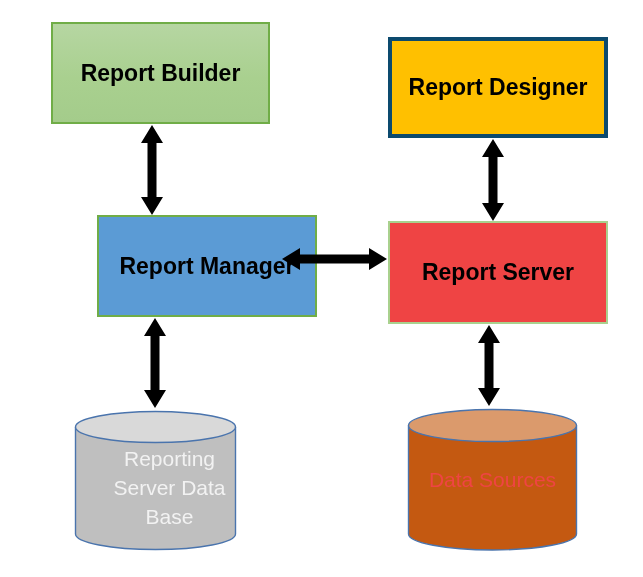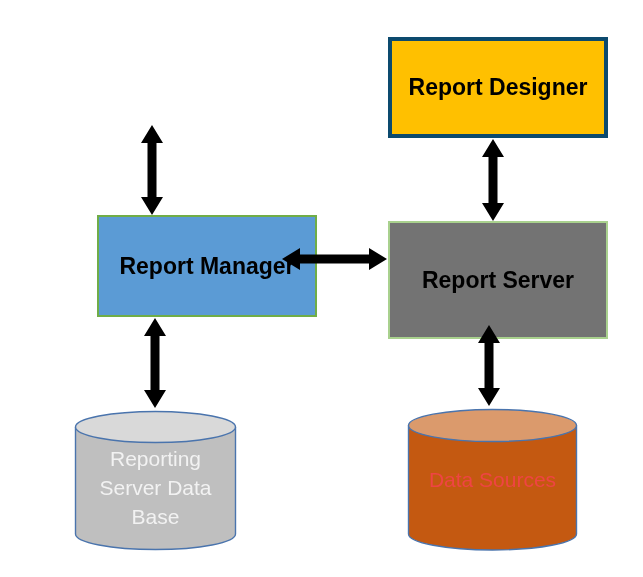--- a/index.html
+++ b/index.html
@@ -37,22 +37,22 @@
     background: #ffc000;
     border: 4px solid #0c4a6e;
   }
   .node-manager {
     left: 61px; top: 215px; width: 220px; height: 102px;
     background: #5b9bd5;
     border: 2px solid #70ad47;
     margin-left: 36px;
   }
   .node-server {
-    left: 388px; top: 221px; width: 220px; height: 118px;
-    background: #737373;
+    left: 388px; top: 221px; width: 220px; height: 103px;
+    background: #ef4444;
     border: 2px solid #a9d18e;
   }
   .cyl-wrap {
     position: absolute;
   }
   .cyl-wrap svg {
     display: block;
   }
   .cyl-stroke {
     stroke: #4a74ad;
@@ -65,33 +65,36 @@
     width: 100%;
     display: flex;
     flex-direction: column;
     align-items: center;
     justify-content: center;
     text-align: center;
     font-size: 21px;
     font-weight: normal;
     line-height: 29px;
   }
-  .cyl-label-db { color: #f2f2f2; }
+  .cyl-label-db { color: #f2f2f2; margin-left: 14px; }
   .cyl-label-ds { color: #ef4444; top: 0; height: 100%; }
   .arrow {
     position: absolute;
   }
   .arrow svg { display: block; }
   .arrow polygon { fill: #000000; }
 </style>
 </head>
 <body>
 
 <div class="canvas">
 
+  <div class="node node-builder">
+    <span>Report Builder</span>
+  </div>
 
   <div class="node node-designer">
     <span>Report Designer</span>
   </div>
 
   <div class="node node-manager">
     <span>Report Manager</span>
   </div>
 
   <div class="node node-server">

